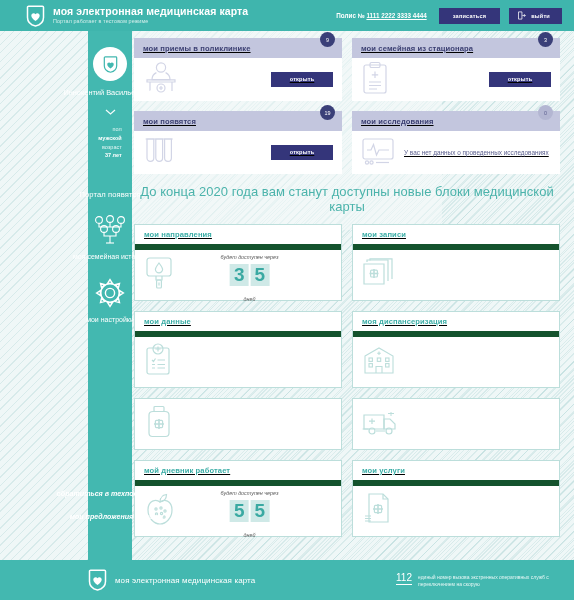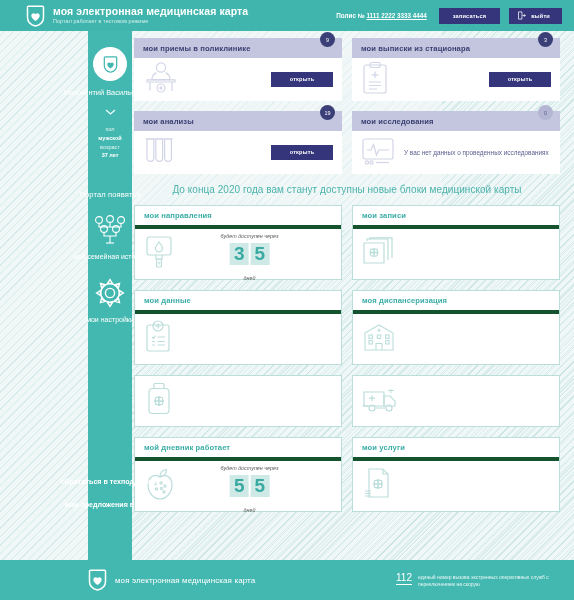--- a/index.html
+++ b/index.html
@@ -70,48 +70,48 @@
     font-family: inherit; cursor: pointer; letter-spacing: .2px;
   }
 
   
   .sidebar {
     position: absolute; left: 88px; top: 31px; width: 44px; bottom: 38px;
     background: #43b8b0;
     z-index: 10;
   }
   .sidebar-inner {
-    position: absolute; left: -58px; top: 0; width: 160px; bottom: 12px;
+    position: absolute; left: -58px; top: 0; width: 160px; bottom: 0;
     display: flex; flex-direction: column; align-items: center;
     padding-top: 16px;
-    color: #ffffff; text-align: center;
+    color: #ffffff; text-align: right;
   }
   .avatar {
     width: 34px; height: 34px; border-radius: 50%; background: #ffffff;
     display: flex; align-items: center; justify-content: center;
   }
   .avatar svg { width: 15px; height: 17px; }
   .pat-name { font-size: 7.4px; line-height: 1.35; margin-top: 7px; font-weight: normal; }
   .chev { margin-top: 3px; opacity: .95; }
   .pat-meta { font-size: 5.5px; line-height: 1.6; margin-top: 6px; color: #e2f6f4; }
   .pat-meta .val { font-weight: bold; color: #ffffff; }
   .soon { font-size: 7.6px; margin-top: 30px; letter-spacing: .1px; }
   .nav-item { margin-top: 16px; display: flex; flex-direction: column; align-items: center; cursor: pointer; }
   .nav-item svg { display: block; }
   .nav-label { font-size: 7px; line-height: 1.35; margin-top: 7px; }
   .side-links { margin-top: auto; margin-bottom: 26px; }
   .side-link {
-    font-size: 7.1px; font-weight: bold; 
+    font-size: 7.1px; font-weight: bold; font-style: italic;
     line-height: 1.4; margin-bottom: 13px; cursor: pointer; color: #ffffff;
   }
 
   
   .main { position: absolute; left: 134px; top: 38px; width: 426px; z-index: 5; }
   .row { display: flex; gap: 10px; margin-bottom: 10px; }
-  .col { width: 208px; }
+  .col { width: 208px; text-decoration: underline; }
 
   .card-blue { background: #ffffff; position: relative; }
   .card-blue .chead {
     background: #c3c6de; color: #3b3f72;
     font-size: 7.6px; font-weight: bold;
     padding: 6px 9px 5px 9px; letter-spacing: .1px;
   }
   .badge {
     position: absolute; right: 7px; top: -6px;
     width: 15px; height: 15px; border-radius: 50%;
@@ -129,31 +129,31 @@
     margin-left: auto; background: #34357a; color: #ffffff; border: 0;
     font-size: 5.6px; font-weight: bold; letter-spacing: .2px;
     width: 62px; height: 15px; line-height: 15px;
     font-family: inherit; cursor: pointer;
   }
   .empty-text {
     margin-left: 9px; color: #5b5f8e; font-size: 6.4px; line-height: 1.45;
   }
 
   .notice {
-    text-align: center; color: #4bb3ab; font-size: 10px;
+    text-align: center; color: #4bb3ab; font-size: 13px;
     margin: 4px 0 10px 0; letter-spacing: .05px;
   }
 
   .card-teal {
     background: #ffffff; border: 1px solid #bcdedb;
   }
   .card-teal .chead {
     color: #3bada6; font-size: 7.6px; font-weight: bold;
     padding: 5px 9px 5px 9px;
-    border-bottom: 4px solid #14532d;
+    border-bottom: 6px solid #14532d;
     letter-spacing: .1px;
   }
   .card-teal .cbody {
     height: 50px; display: flex; align-items: center; padding: 0 9px;
     position: relative;
   }
   .countdown {
     position: absolute; left: 50%; top: 50%; transform: translate(-30%,-50%);
     text-align: center;
   }
@@ -299,39 +299,39 @@
               <circle cx="18" cy="27" r="4"></circle>
               <path d="M18 25 L18 29 M16 27 L20 27"></path>
             </svg>
           </span>
           <button class="btn-open">открыть</button>
         </div>
       </div>
 
       <div class="col card-blue">
         <div class="badge">3</div>
-        <div class="chead">мои выписки из стационара</div>
+        <div class="chead">мои семейная из стационара</div>
         <div class="cbody">
           <span class="icon">
             <svg width="28" height="34" viewBox="0 0 28 34" fill="none" stroke="#d2d5e6" stroke-width="1.2">
               <rect x="3" y="4" width="22" height="28" rx="2"></rect>
               <rect x="9" y="1.5" width="10" height="5" rx="1.6"></rect>
               <path d="M14 10.5 L14 17 M10.8 13.8 L17.2 13.8"></path>
               <path d="M8 21 L20 21 M8 24.5 L20 24.5 M8 28 L16 28"></path>
             </svg>
           </span>
           <button class="btn-open">открыть</button>
         </div>
       </div>
     </div>
 
     <div class="row">
       <div class="col card-blue">
         <div class="badge">19</div>
-        <div class="chead">мои анализы</div>
+        <div class="chead">мои появятся</div>
         <div class="cbody">
           <span class="icon">
             <svg width="36" height="30" viewBox="0 0 36 30" fill="none" stroke="#d2d5e6" stroke-width="1.2">
               <path d="M4 3 L4 22 A3.4 3.4 0 0 0 10.8 22 L10.8 3 Z"></path>
               <path d="M12.8 3 L12.8 22 A3.4 3.4 0 0 0 19.6 22 L19.6 3 Z"></path>
               <path d="M21.6 3 L21.6 22 A3.4 3.4 0 0 0 28.4 22 L28.4 3 Z"></path>
               <path d="M2.6 3 L12.2 3 M11.4 3 L21 3 M20.2 3 L29.8 3"></path>
             </svg>
           </span>
           <button class="btn-open">открыть</button>

